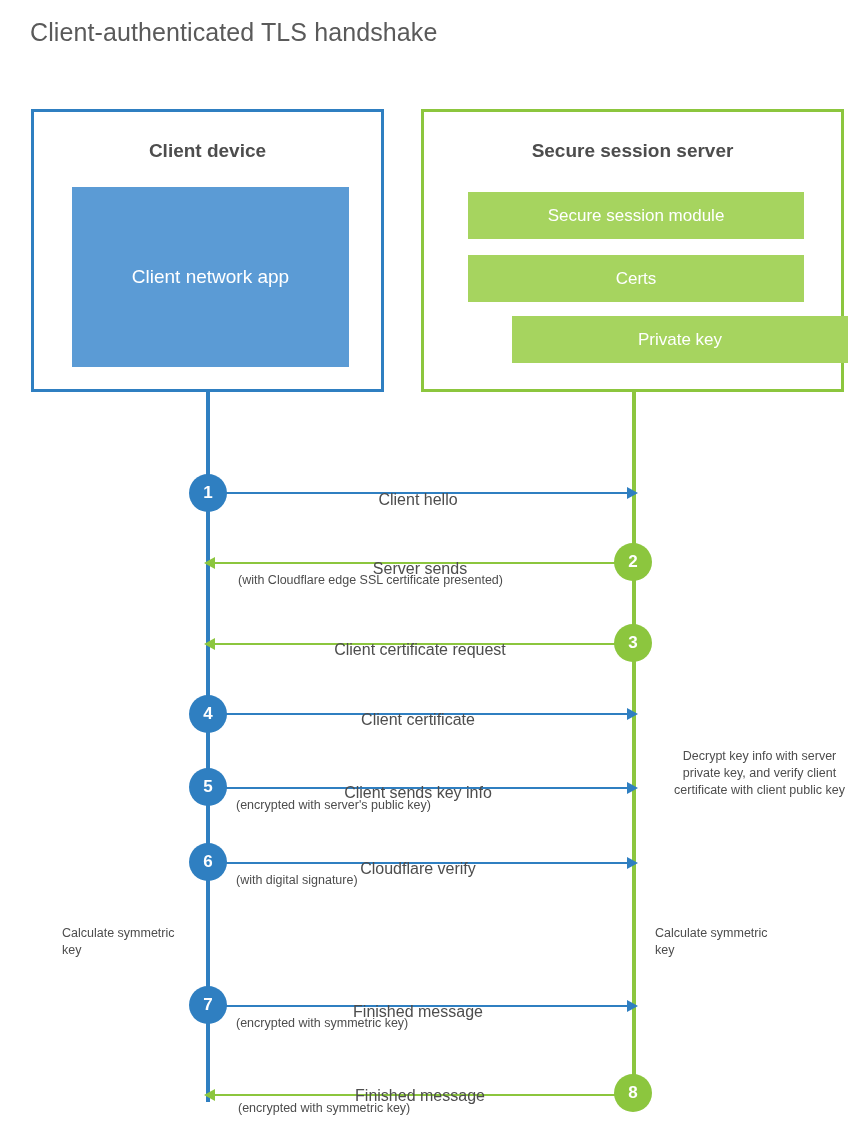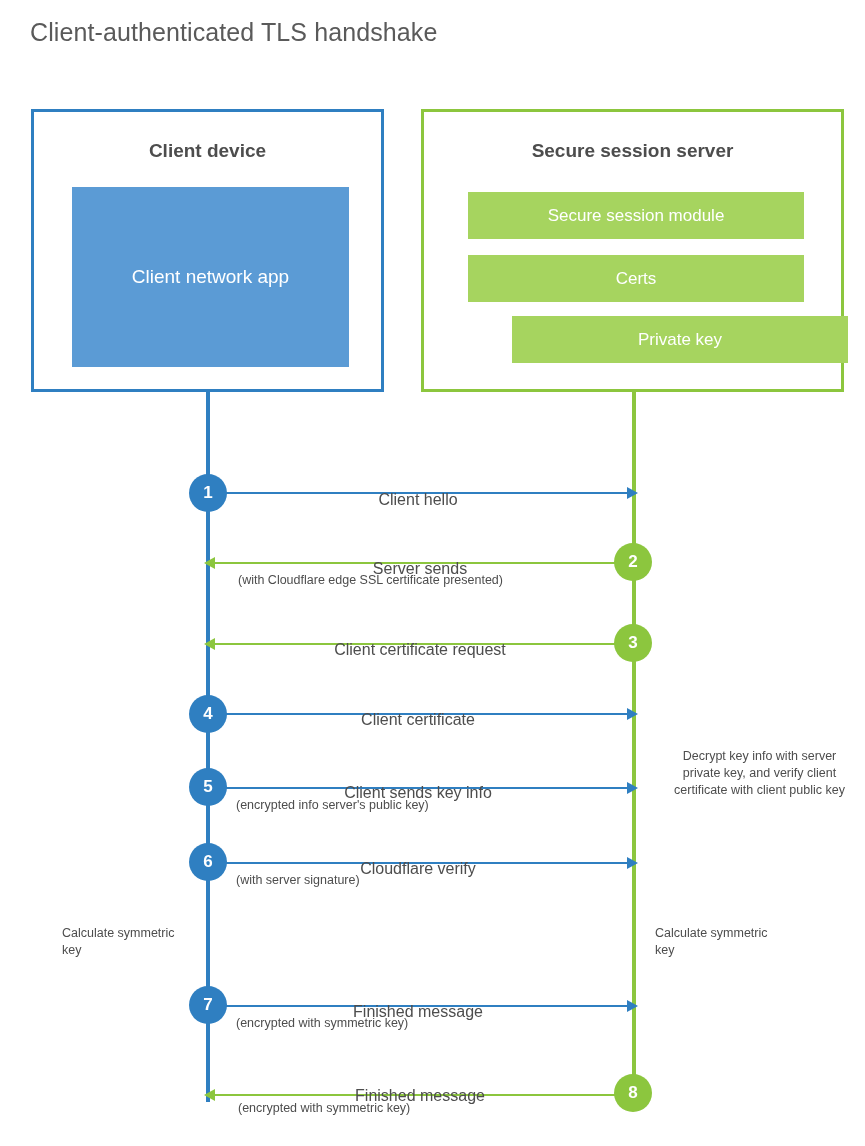--- a/index.html
+++ b/index.html
@@ -203,28 +203,28 @@
 <div class="arrow blue" style="left:208px; top:713px; width:420px;">
     <span class="head"></span>
   </div>
 <div class="msg-label" style="left:208px; top:688px;">Client certificate</div>
 <div class="step-circle blue" style="left:189px; top:695px;">4</div>
 
 <div class="arrow blue" style="left:208px; top:787px; width:420px;">
     <span class="head"></span>
   </div>
 <div class="msg-label" style="left:208px; top:761px;">Client sends key info</div>
-<div class="msg-sub" style="left:208px; top:798px;">(encrypted info server's public key)</div>
+<div class="msg-sub" style="left:208px; top:798px;">(encrypted with server's public key)</div>
 <div class="step-circle blue" style="left:189px; top:768px;">5</div>
 
 <div class="arrow blue" style="left:208px; top:862px; width:420px;">
     <span class="head"></span>
   </div>
 <div class="msg-label" style="left:208px; top:837px;">Cloudflare verify</div>
-<div class="msg-sub" style="left:208px; top:873px;">(with server signature)</div>
+<div class="msg-sub" style="left:208px; top:873px;">(with digital signature)</div>
 <div class="step-circle blue" style="left:189px; top:843px;">6</div>
 
 <div class="arrow blue" style="left:208px; top:1005px; width:420px;">
     <span class="head"></span>
   </div>
 <div class="msg-label" style="left:208px; top:980px;">Finished message</div>
 <div class="msg-sub" style="left:208px; top:1016px;">(encrypted with symmetric key)</div>
 <div class="step-circle blue" style="left:189px; top:986px;">7</div>
 
 <div class="arrow green" style="left:214px; top:1094px; width:418px;">

